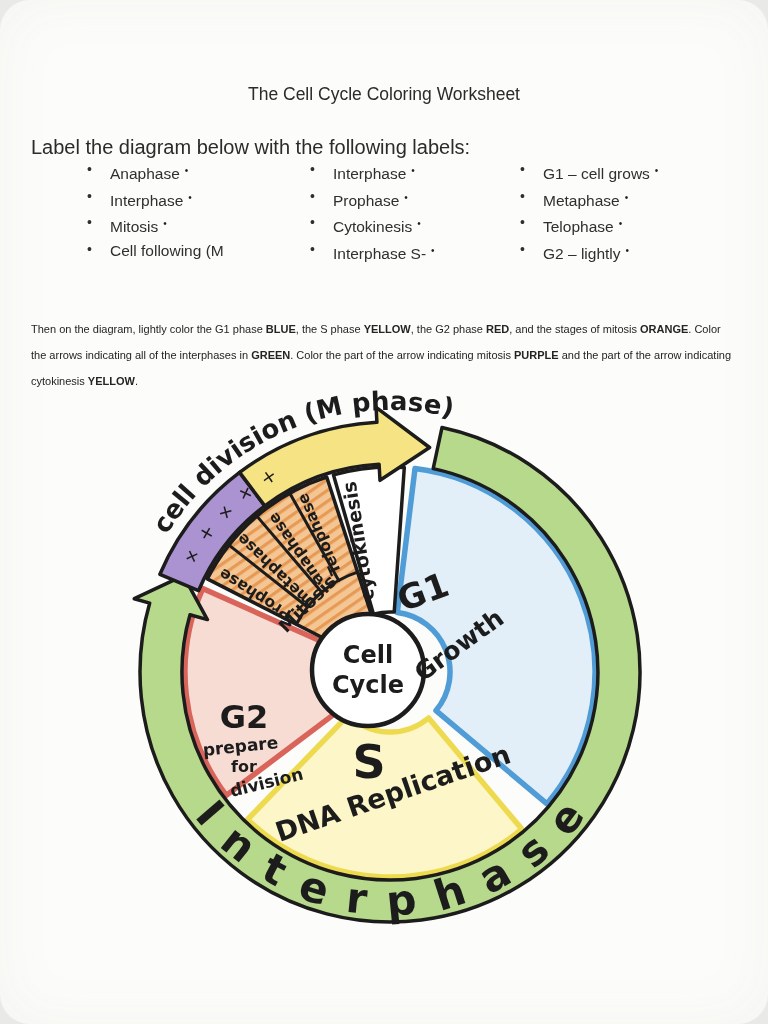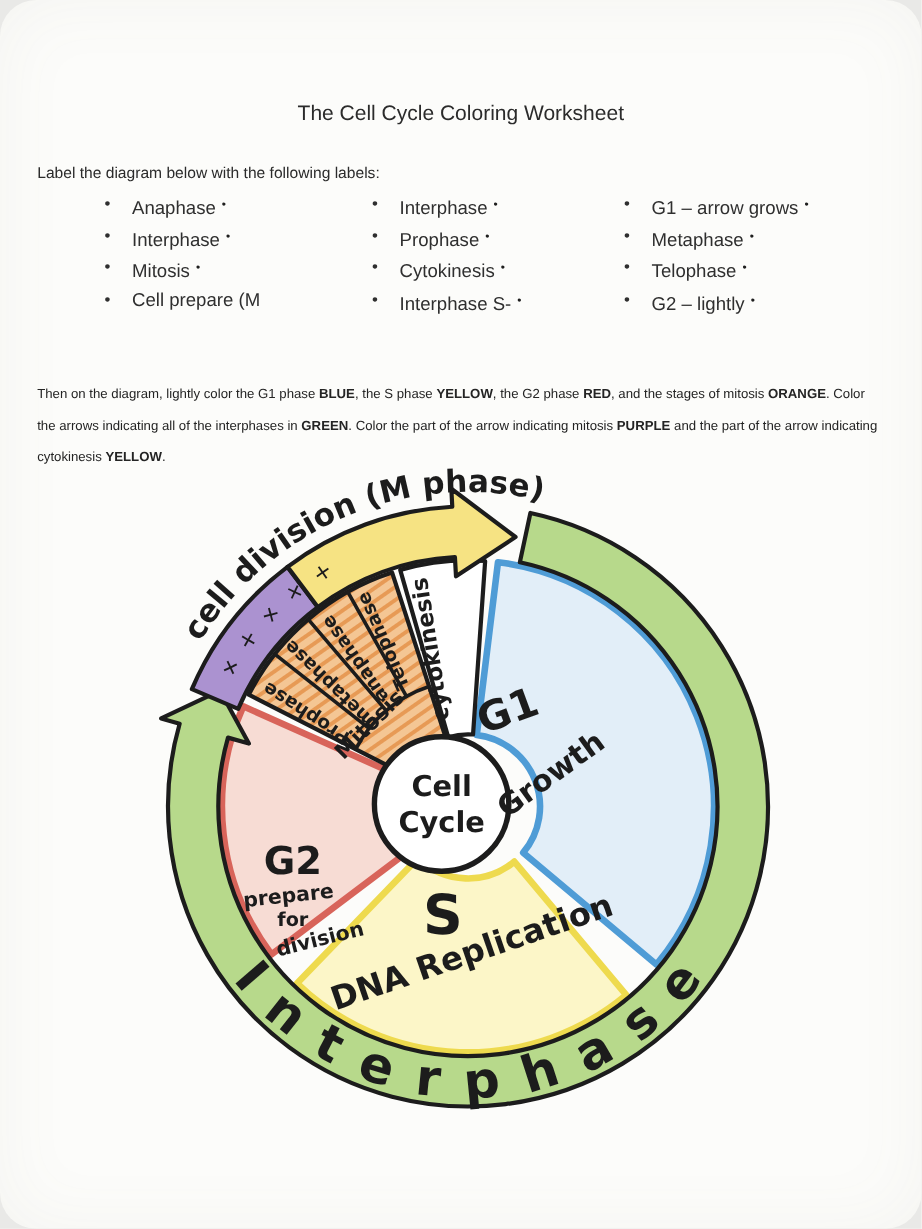--- a/index.html
+++ b/index.html
@@ -1,21 +1,21 @@
 <!DOCTYPE html>
 <html><head>
 <meta charset="utf-8">
 <style>
   html,body{margin:0;padding:0;}
   body{background:#e9e9e7;font-family:"Liberation Sans",sans-serif;}
   #page{position:relative;width:768px;height:1024px;background:#fcfcfa;overflow:hidden;
         box-shadow:inset 0 0 60px rgba(120,115,100,0.06);color:#262626;border-radius:30px;}
   .title{position:absolute;top:84px;left:0;width:768px;text-align:center;
          font-size:17.5px;color:#2b2b2b;}
-  .intro{position:absolute;top:136px;left:31px;font-size:13px;color:#2b2b2b;}
+  .intro{position:absolute;top:136px;left:31px;font-size:20px;color:#2b2b2b;}
   ul.col{position:absolute;top:159px;margin:0;padding:0;list-style:none;font-size:15.5px;color:#2f2f2f;}
   #col1{left:85px;width:200px;}
   #col2{left:308px;width:200px;}
   #col3{left:518px;width:210px;}
   ul.col li{position:relative;padding-left:25px;line-height:23.5px;margin:0;}
   .blt{position:absolute;left:2px;top:-1px;font-size:14px;}
   .dot{font-size:10px;vertical-align:5px;margin-left:5px;color:#1e1e1e;}
   .l2{display:block;}
   .para{position:absolute;top:305px;left:31px;width:702px;font-size:11px;
         line-height:26px;color:#242424;}
@@ -37,42 +37,42 @@
     <li>
       <span class="blt">•</span><span>Anaphase</span><span class="dot">•</span>
     </li>
     <li>
       <span class="blt">•</span><span>Interphase</span><span class="dot">•</span>
     </li>
     <li>
       <span class="blt">•</span><span>Mitosis</span><span class="dot">•</span>
     </li>
     <li>
-      <span class="blt">•</span><span>Cell prepare (M</span>
+      <span class="blt">•</span><span>Cell following (M</span>
     </li>
   </ul>
 
   <ul class="col" id="col2">
     <li>
       <span class="blt">•</span><span>Interphase</span><span class="dot">•</span>
     </li>
     <li>
       <span class="blt">•</span><span>Prophase</span><span class="dot">•</span>
     </li>
     <li>
       <span class="blt">•</span><span>Cytokinesis</span><span class="dot">•</span>
     </li>
     <li>
       <span class="blt">•</span><span>Interphase S-</span><span class="dot">•</span>
     </li>
   </ul>
 
   <ul class="col" id="col3">
     <li>
-      <span class="blt">•</span><span>G1 – arrow grows</span><span class="dot">•</span>
+      <span class="blt">•</span><span>G1 – cell grows</span><span class="dot">•</span>
     </li>
     <li>
       <span class="blt">•</span><span>Metaphase</span><span class="dot">•</span>
     </li>
     <li>
       <span class="blt">•</span><span>Telophase</span><span class="dot">•</span>
     </li>
     <li>
       <span class="blt">•</span><span>G2 – lightly</span><span class="dot">•</span>
     </li>

